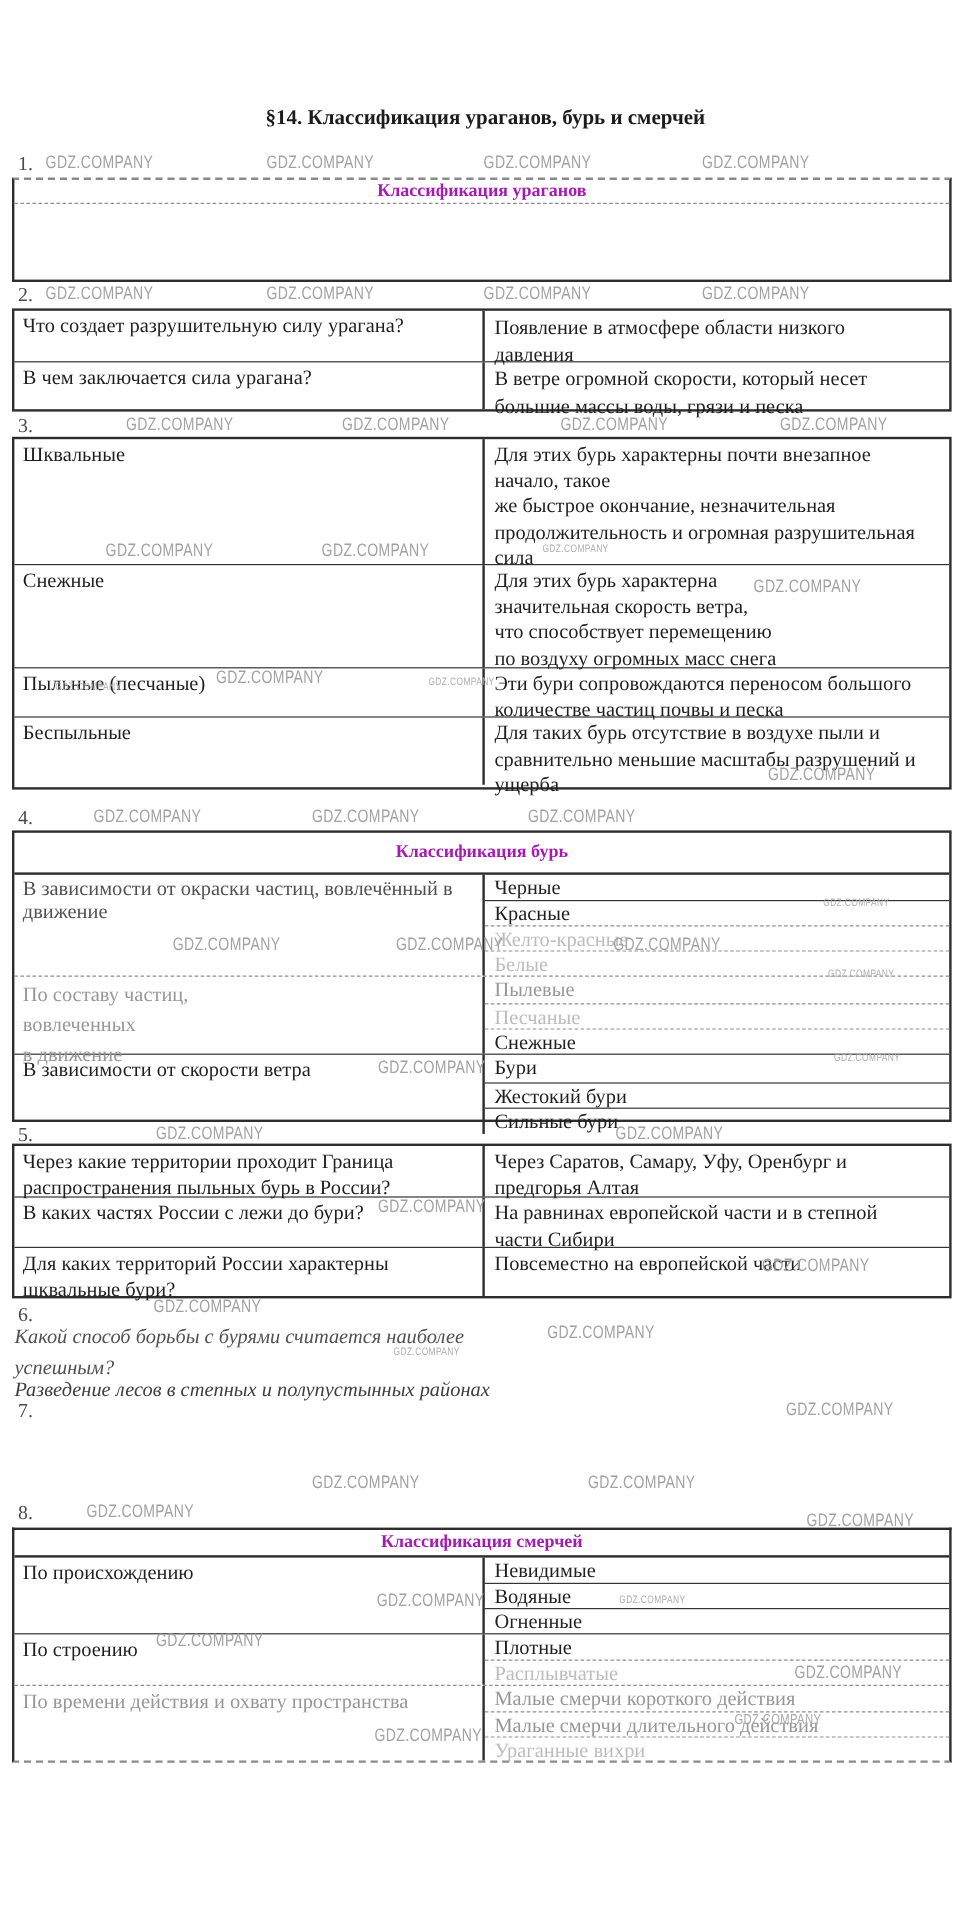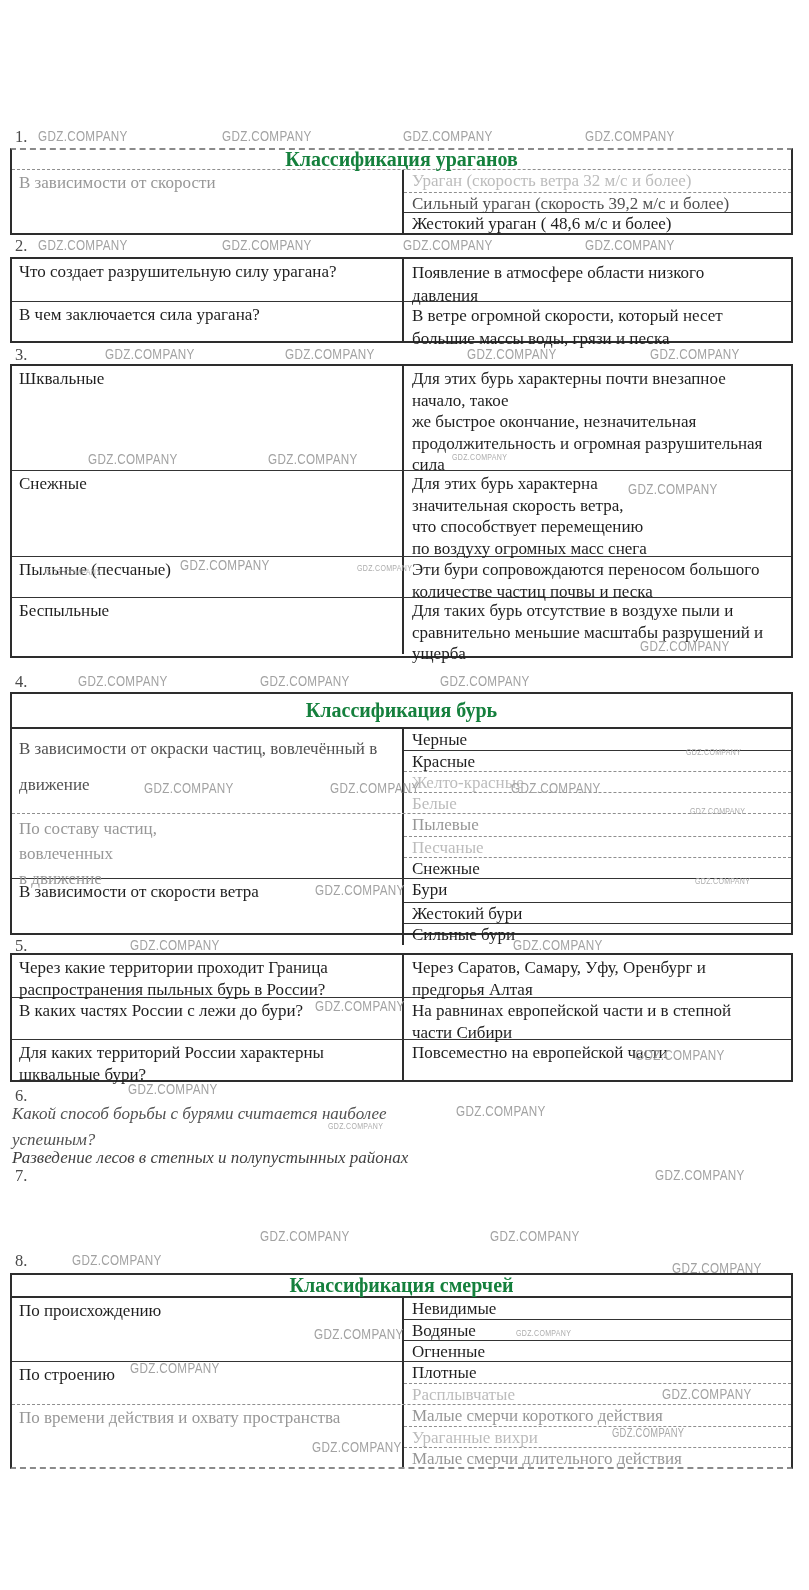--- a/index.html
+++ b/index.html
@@ -18,21 +18,21 @@
     font-size:15px; color:#a2a2a2; letter-spacing:0.4px; white-space:nowrap;
     transform:scaleX(0.78); transform-origin:left top; z-index:5; pointer-events:none;
   }
   .wm.sm { font-size:9px; color:#adadad; }
   .wm.md { font-size:12px; color:#a8a8a8; }
   .tbl {
     position:absolute; left:10px; width:783px;
     border:2px solid #2d2d2d; background:transparent;
   }
   .thead {
-    font-weight:bold; text-align:center; font-size:20px; color:#15803d;
+    font-weight:bold; text-align:center; font-size:15px; color:#a21caf;
     display:flex; align-items:center; justify-content:center;
     border-bottom:2px solid #2d2d2d;
   }
   .thead.bb-dash { border-bottom:1.6px dashed #8f8f8f; }
   .trow { display:flex; }
   .lcell {
     width:390px; padding:2px 6px 0 7px; font-size:17px; line-height:22px;
     white-space:pre-line;
   }
   .rcell {
@@ -44,49 +44,42 @@
   .bt  { border-top:1.6px solid #343434; }
   .btd { border-top:1.5px dashed #8f8f8f; }
   .top-dash { border-top:2px dashed #8a8a8a; }
   .bot-dash { border-bottom:2px dashed #8a8a8a; }
   .f1 { color:#bcbcbc; }   
   .f2 { color:#979797; }   
   .f3 { color:#515151; }   
   .para { position:absolute; font-size:17px; white-space:pre-line;font-style:italic; }
   .t2 .rcell { line-height:23px; }
   .t5 .rcell, .t5 .lcell { line-height:22px; }
-  .t4 .row-a .lcell { line-height:36px; }
+  .t4 .row-a .lcell { line-height:19px; }
   .t4 .row-b .lcell { line-height:25px; }
   .t4 .rsub, .t8 .rsub { line-height:19.5px; }
 </style>
 </head>
 <body>
 
 <div class="page">
 
+  <div class="doc-title">§14. Классификация ураганов, бурь и смерчей</div>
 
   <span class="num" style="left:15px;top:127px">1.</span>
   <span class="num" style="left:15px;top:236px">2.</span>
   <span class="num" style="left:15px;top:345px">3.</span>
   <span class="num" style="left:15px;top:672px">4.</span>
   <span class="num" style="left:15px;top:936px">5.</span>
   <span class="num" style="left:15px;top:1086px">6.</span>
   <span class="num" style="left:15px;top:1166px">7.</span>
   <span class="num" style="left:15px;top:1251px">8.</span>
 
   <div class="tbl t1 top-dash" style="top:148px;height:87px">
     <div class="thead bb-dash" style="height:20px">Классификация ураганов</div>
-    <div class="trow" style="height:63px">
-      <div class="lcell f2">В зависимости от скорости</div>
-      <div class="rcol">
-        <div class="rsub f1" style="height:22px">Ураган  (скорость ветра 32 м/с и более)</div>
-        <div class="rsub f3 btd" style="height:20px">Сильный ураган (скорость 39,2 м/с и более)</div>
-        <div class="rsub bt" style="height:21px">Жестокий ураган ( 48,6 м/с и более)</div>
-      </div>
-    </div>
   </div>
 
   <div class="tbl t2" style="top:257px;height:86px">
     <div class="trow" style="height:42px">
       <div class="lcell">Что создает разрушительную силу урагана?</div>
       <div class="rcell">Появление в атмосфере области низкого
 давления</div>
     </div>
     <div class="trow bt" style="height:40px">
       <div class="lcell">В чем заключается сила урагана?</div>
@@ -194,22 +187,22 @@
       <div class="lcell">По строению</div>
       <div class="rcol">
         <div class="rsub" style="height:21px">Плотные</div>
         <div class="rsub btd f1" style="height:22px">Расплывчатые</div>
       </div>
     </div>
     <div class="trow btd" style="height:63px">
       <div class="lcell f2">По времени действия и охвату пространства</div>
       <div class="rcol">
         <div class="rsub f2" style="height:21px">Малые смерчи короткого действия</div>
+        <div class="rsub btd f2" style="height:21px">Малые смерчи длительного действия</div>
         <div class="rsub btd f1" style="height:21px">Ураганные вихри</div>
-        <div class="rsub btd f2" style="height:21px">Малые смерчи длительного действия</div>
       </div>
     </div>
   </div>
 
   <span class="wm" style="left:38px;top:127px">GDZ.COMPANY</span>
   <span class="wm" style="left:222px;top:127px">GDZ.COMPANY</span>
   <span class="wm" style="left:403px;top:127px">GDZ.COMPANY</span>
   <span class="wm" style="left:585px;top:127px">GDZ.COMPANY</span>
 
   <span class="wm" style="left:38px;top:236px">GDZ.COMPANY</span>

